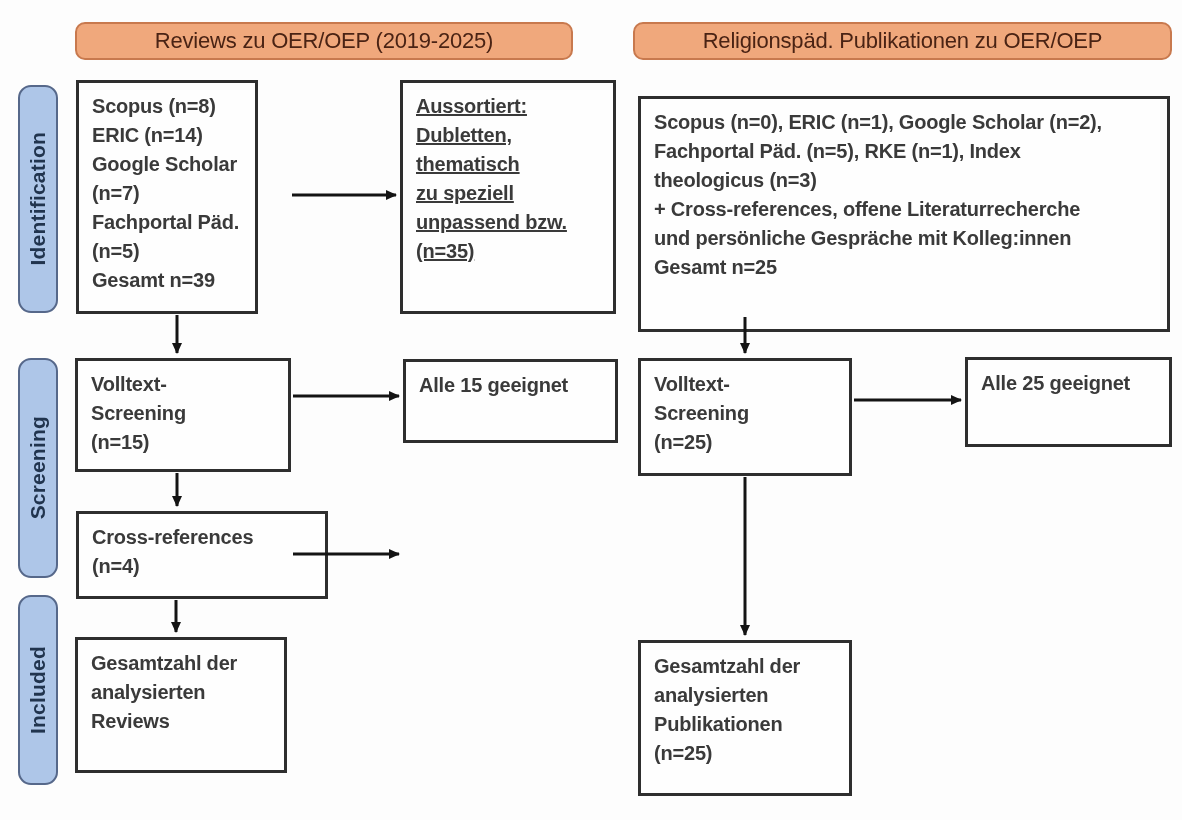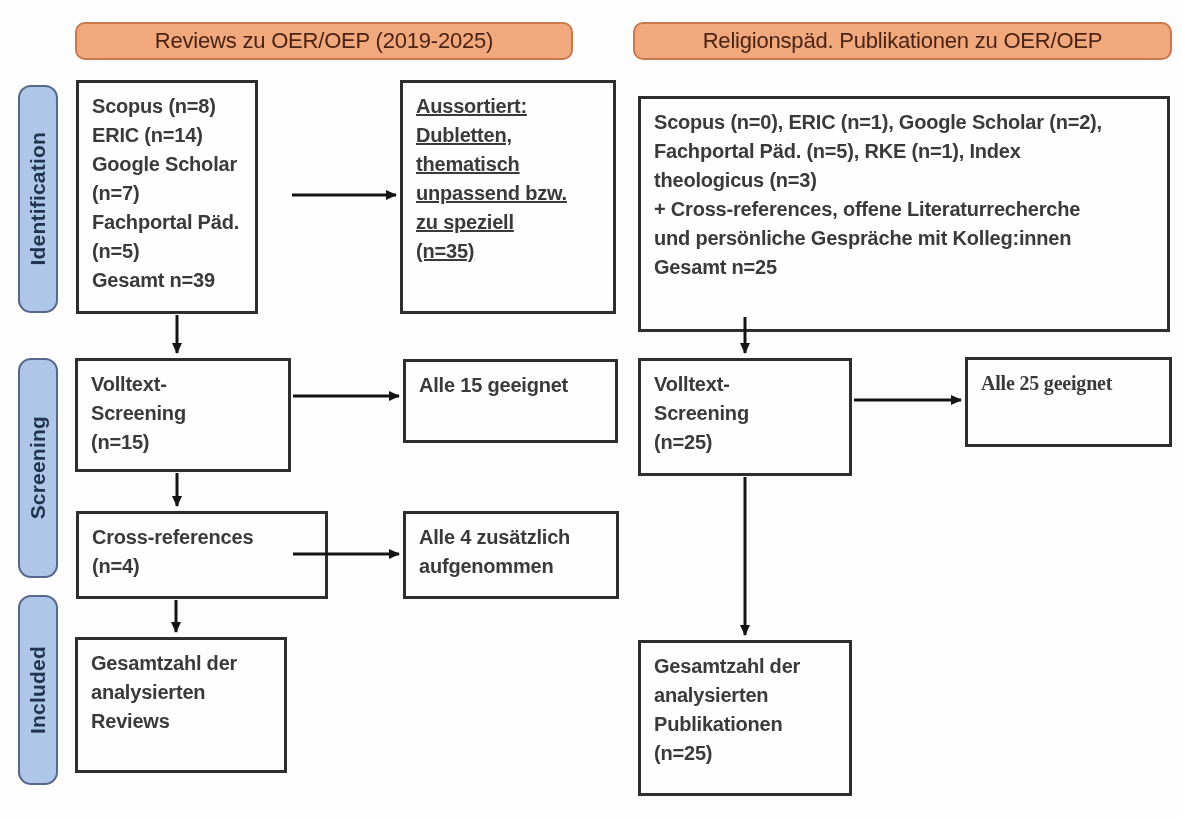--- a/index.html
+++ b/index.html
@@ -101,60 +101,56 @@
       <div class="line">Google Scholar</div>
       <div class="line">(n=7)</div>
       <div class="line">Fachportal Päd.</div>
       <div class="line">(n=5)</div>
       <div class="line">Gesamt n=39</div>
     </div>
   <div class="box" style="left:400px; top:80px; width:216px; height:234px;text-decoration:underline;">
       <div class="line">Aussortiert:</div>
       <div class="line">Dubletten,</div>
       <div class="line">thematisch</div>
+      <div class="line">zu speziell</div>
       <div class="line">unpassend bzw.</div>
-      <div class="line">zu speziell</div>
       <div class="line">(n=35)</div>
     </div>
   <div class="box" style="left:75px; top:358px; width:216px; height:114px;">
       <div class="line">Volltext-</div>
       <div class="line">Screening</div>
       <div class="line">(n=15)</div>
     </div>
   <div class="box" style="left:403px; top:359px; width:215px; height:84px;">
       <div class="line">Alle 15 geeignet</div>
     </div>
   <div class="box" style="left:76px; top:511px; width:252px; height:88px;">
       <div class="line">Cross-references</div>
       <div class="line">(n=4)</div>
-    </div>
-  <div class="box" style="left:403px; top:511px; width:216px; height:88px;">
-      <div class="line">Alle 4 zusätzlich</div>
-      <div class="line">aufgenommen</div>
     </div>
   <div class="box" style="left:75px; top:637px; width:212px; height:136px;">
       <div class="line">Gesamtzahl der</div>
       <div class="line">analysierten</div>
       <div class="line">Reviews</div>
     </div>
 
   <div class="box wide" style="left:638px; top:80px; width:532px; height:236px;margin-top:16px;">
       <div class="line">Scopus (n=0), ERIC (n=1), Google Scholar (n=2),</div>
       <div class="line">Fachportal Päd. (n=5), RKE (n=1), Index</div>
       <div class="line">theologicus (n=3)</div>
       <div class="line">+ Cross-references, offene Literaturrecherche</div>
       <div class="line">und persönliche Gespräche mit Kolleg:innen</div>
       <div class="line">Gesamt n=25</div>
     </div>
   <div class="box" style="left:638px; top:358px; width:214px; height:118px;">
       <div class="line">Volltext-</div>
       <div class="line">Screening</div>
       <div class="line">(n=25)</div>
     </div>
-  <div class="box" style="left:965px; top:357px; width:207px; height:90px;font-family:Liberation Serif, serif;">
+  <div class="box" style="left:965px; top:357px; width:207px; height:90px;">
       <div class="line">Alle 25 geeignet</div>
     </div>
   <div class="box" style="left:638px; top:640px; width:214px; height:156px;">
       <div class="line">Gesamtzahl der</div>
       <div class="line">analysierten</div>
       <div class="line">Publikationen</div>
       <div class="line">(n=25)</div>
     </div>
 
   <svg class="arrows" viewBox="0 0 1182 820">

